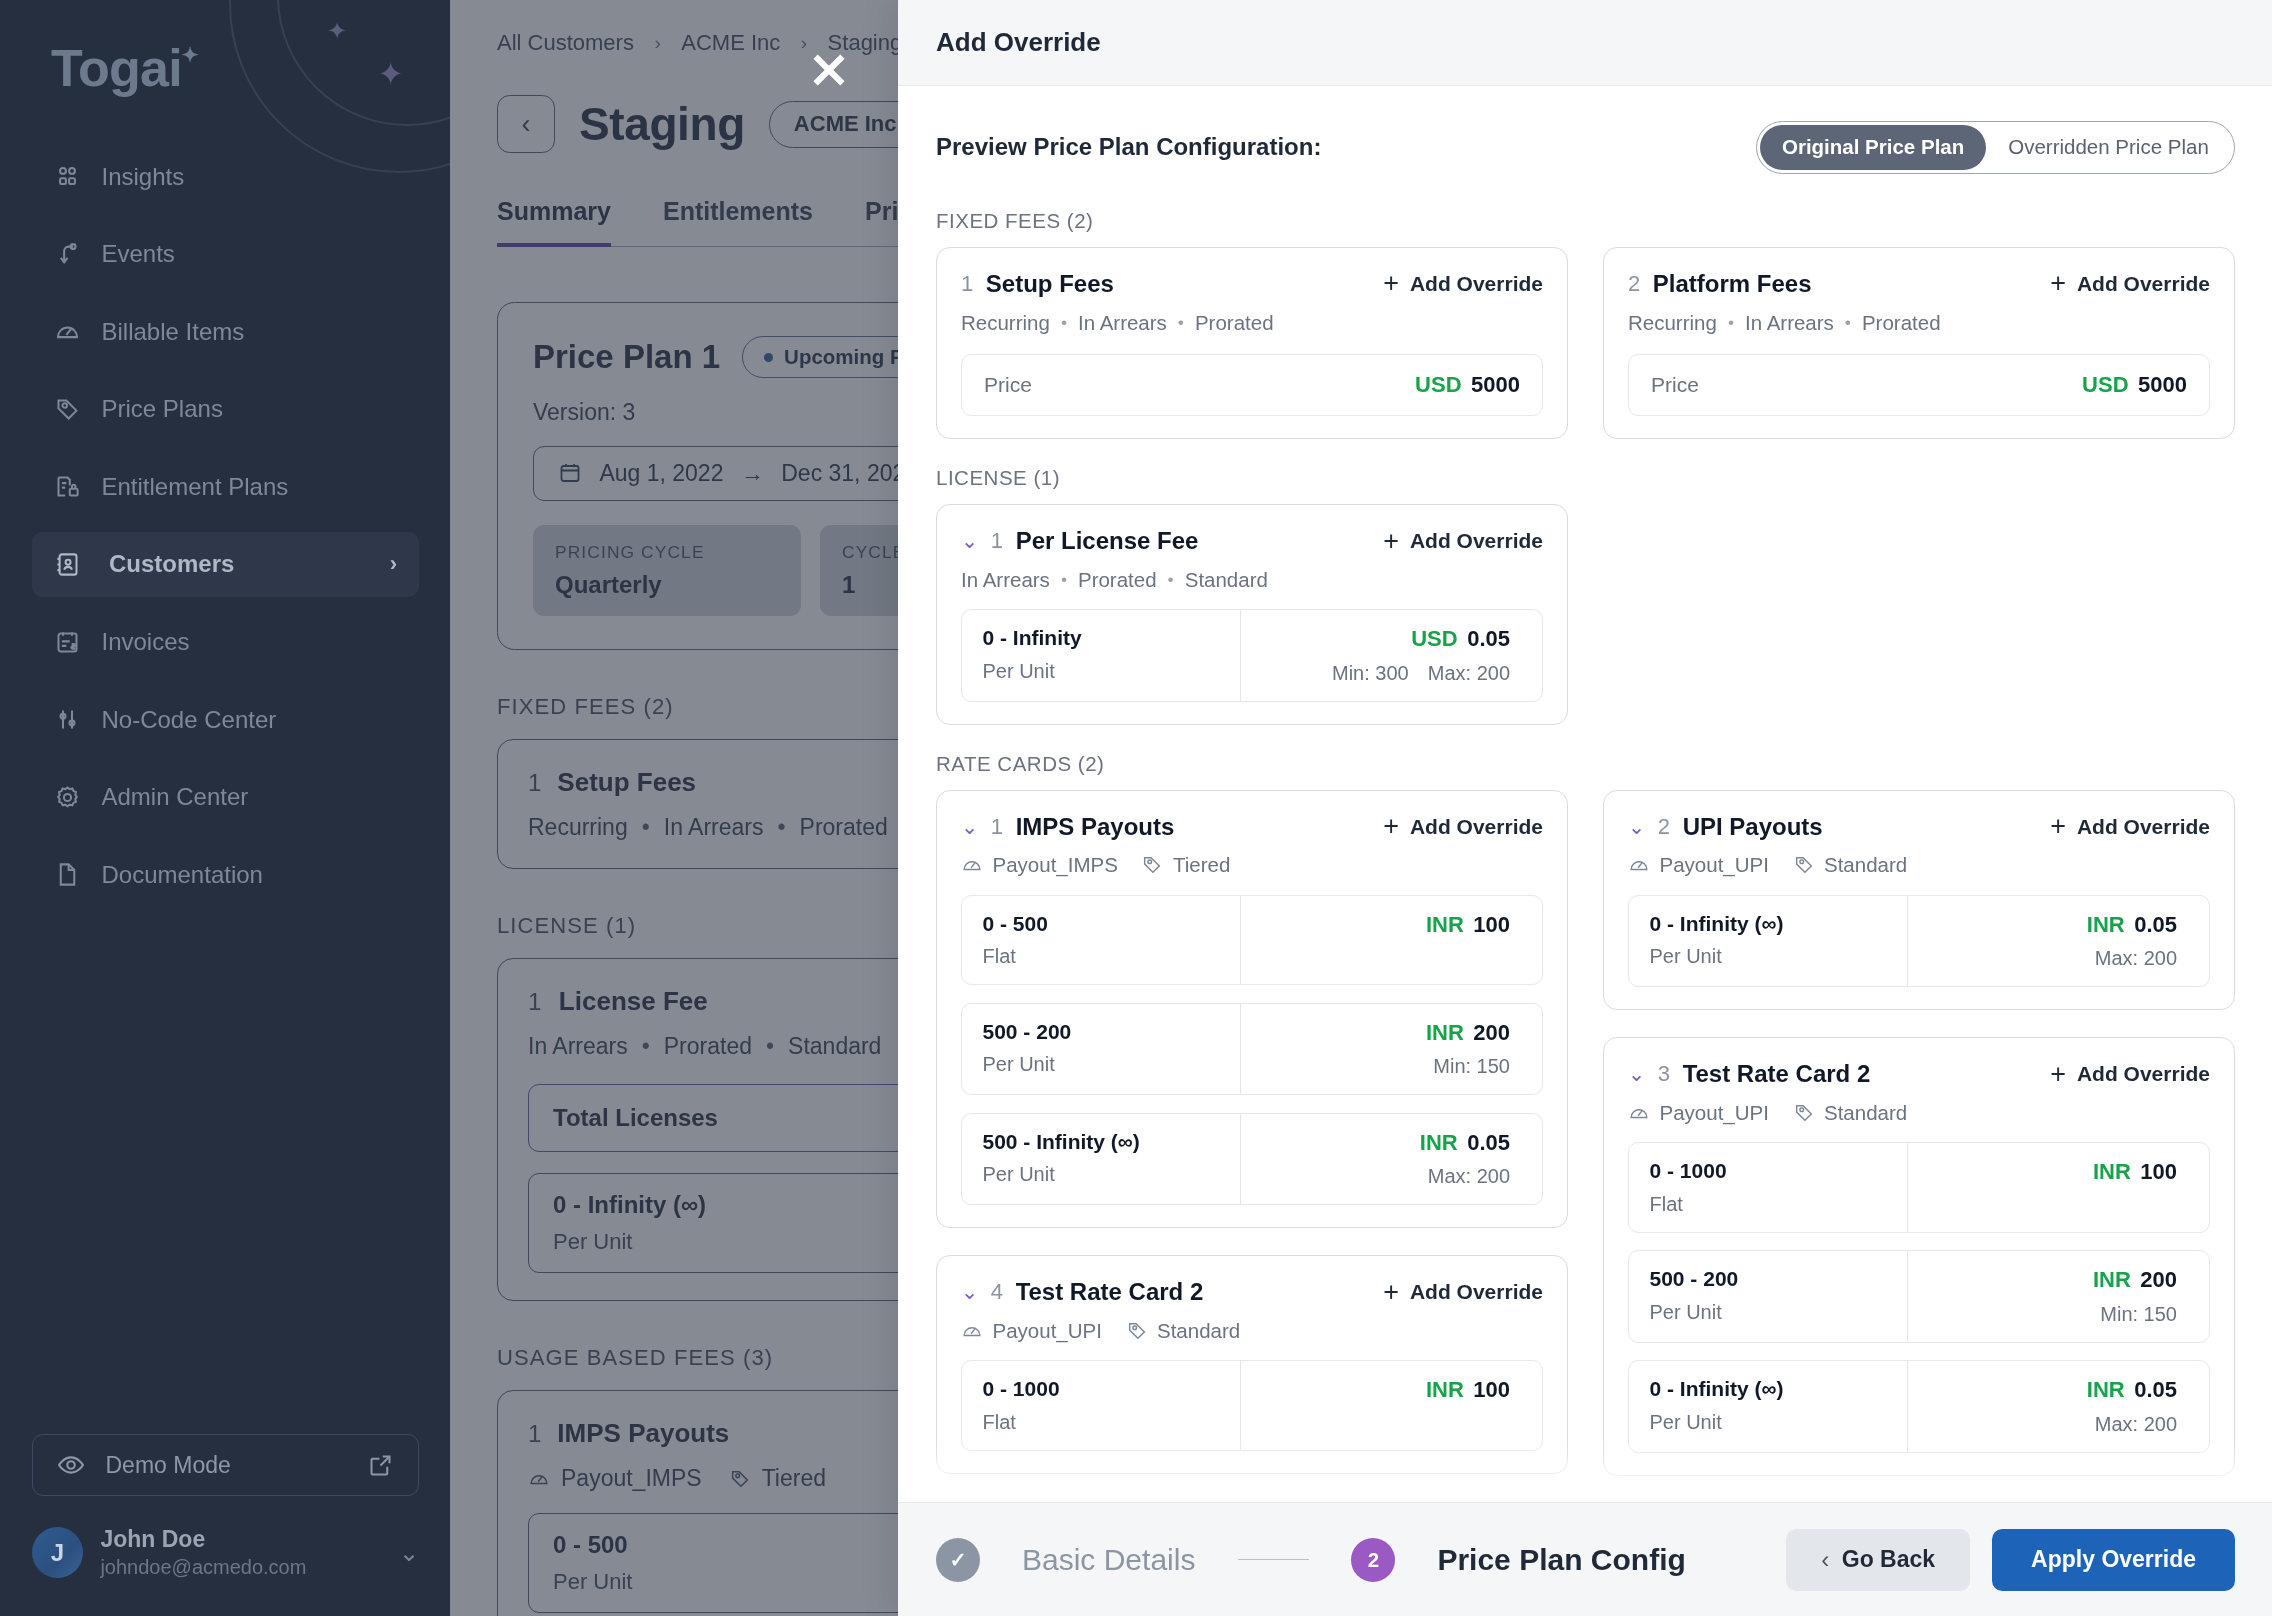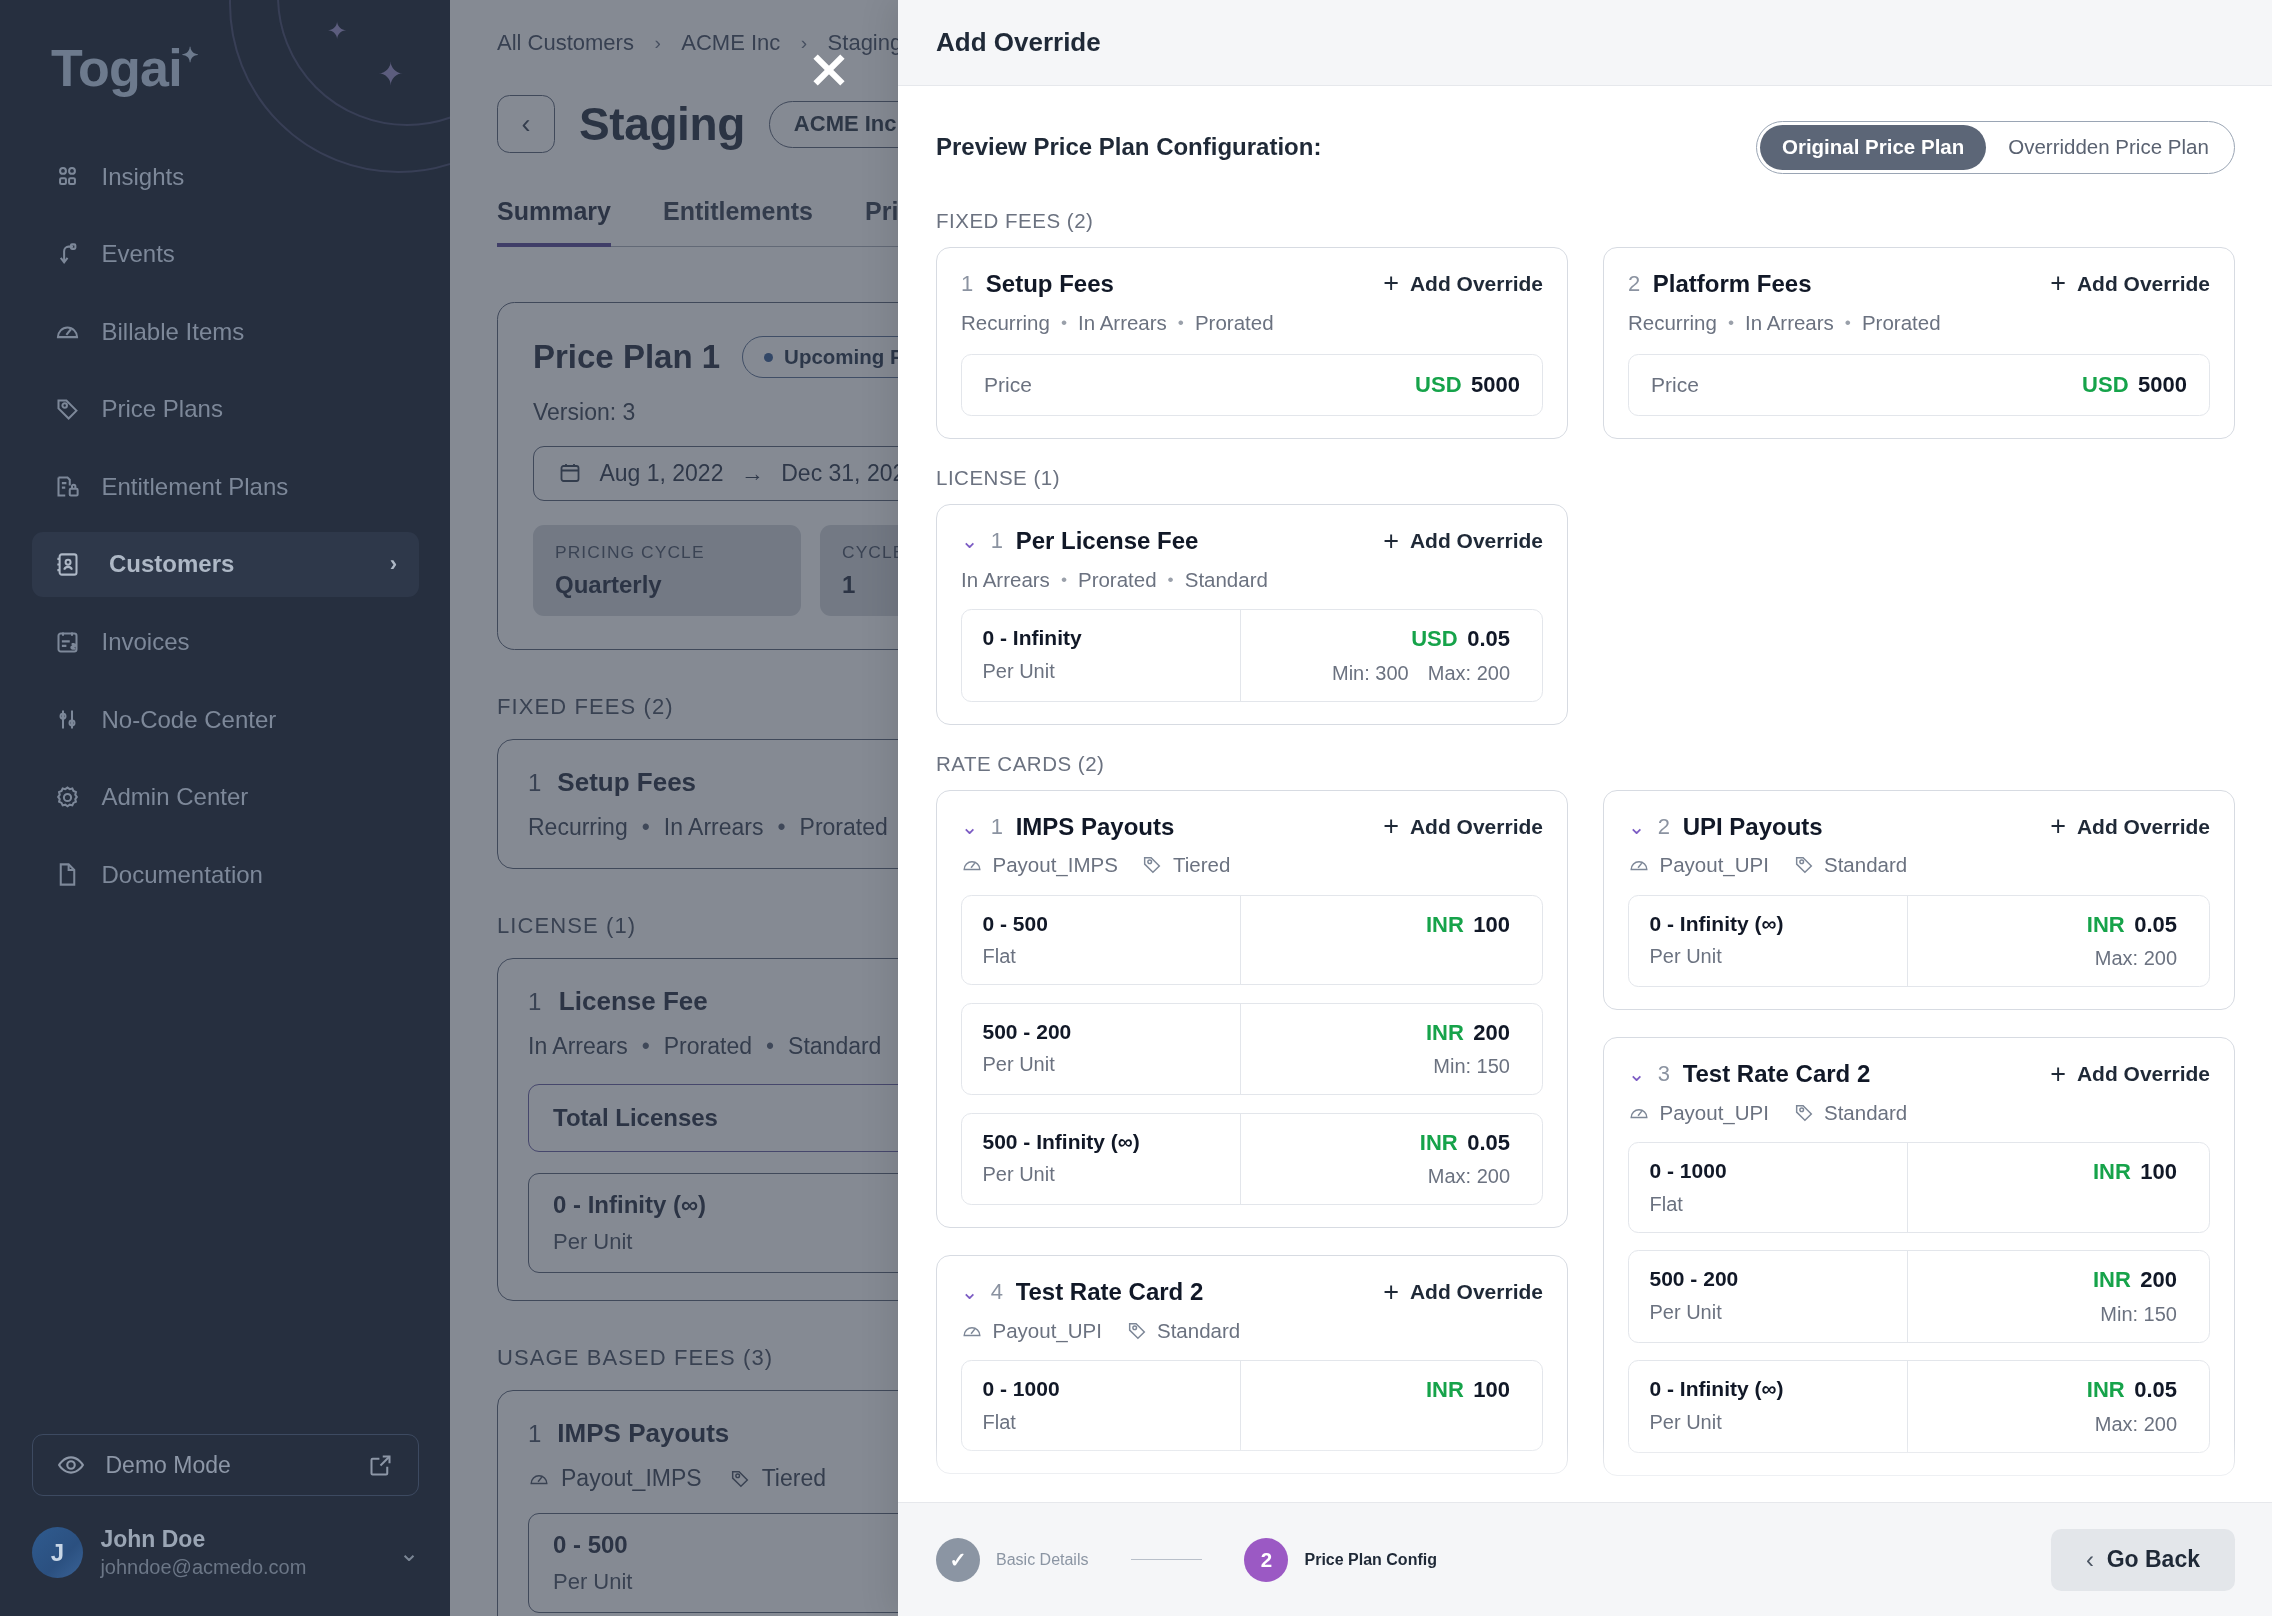--- a/index.html
+++ b/index.html
@@ -227,21 +227,21 @@
     display: flex; align-items: center; padding: 0 38px; gap: 22px;
   }
   .step { display: flex; align-items: center; gap: 16px; }
   .step-circ {
     width: 44px; height: 44px; border-radius: 50%;
     display: flex; align-items: center; justify-content: center;
     color: #fff; font-size: 20.5px; font-weight: 700;
   }
   .step-circ.done { background: #8b95a3; }
   .step-circ.cur { background: #9b59c4; }
-  .step-lbl { font-size: 16px; color: #8b95a3; }
+  .step-lbl { font-size: 30px; color: #8b95a3; margin-left: 26px; }
   .step-lbl.cur { color: #1f2937; font-weight: 600; }
   .step-line { width: 71px; height: 1.6px; background: #b9c0ca; margin: 0 20.5px; }
   #footer-spacer { flex: 1; }
   .btn {
     display: flex; align-items: center; justify-content: center; gap: 12.6px;
     border-radius: 10.3px; font-size: 23px; font-weight: 700; cursor: pointer;
   }
   #go-back { background: #e3e6ea; color: #1f2937; height: 62px; padding: 0 35px; }
   #go-back .lt { font-size: 24px; font-weight: 400; color:#4b5563; }
   #apply-override { background: #1d63b8; color: #ffffff; height: 62px; padding: 0 39px; }
@@ -867,17 +867,20 @@
       <div class="step-line"></div>
       <div class="step">
         <div class="step-circ cur">2</div>
         <div class="step-lbl cur">Price Plan Config</div>
       </div>
       <div id="footer-spacer"></div>
       <div class="btn" id="go-back">
         <span class="lt">‹</span>
         <span>Go Back</span>
       </div>
+      <div class="btn" id="apply-override">
+        <span>Apply Override</span>
+      </div>
     </footer>
   </section>
 
 </div>
 
 
 </body></html>

